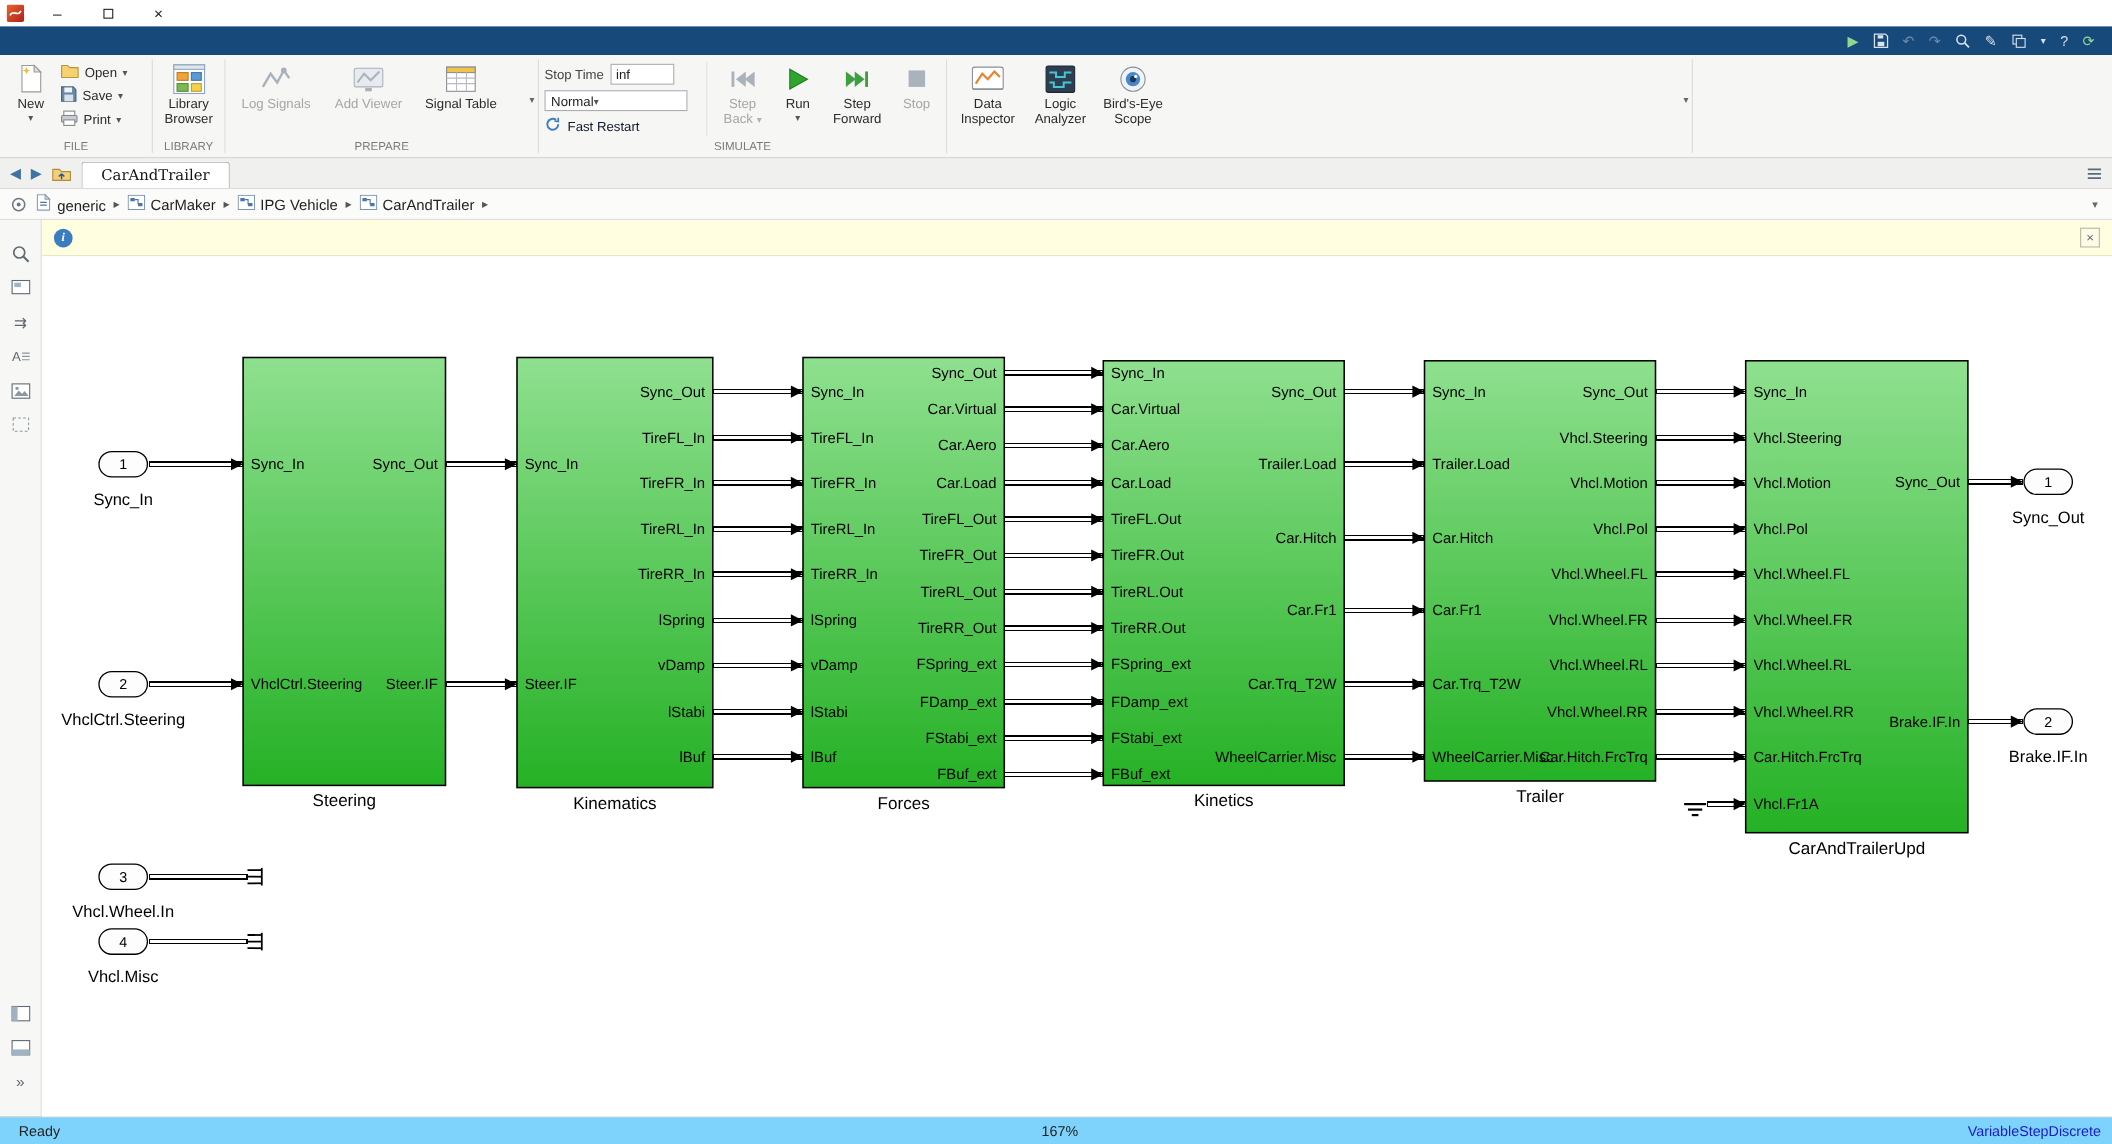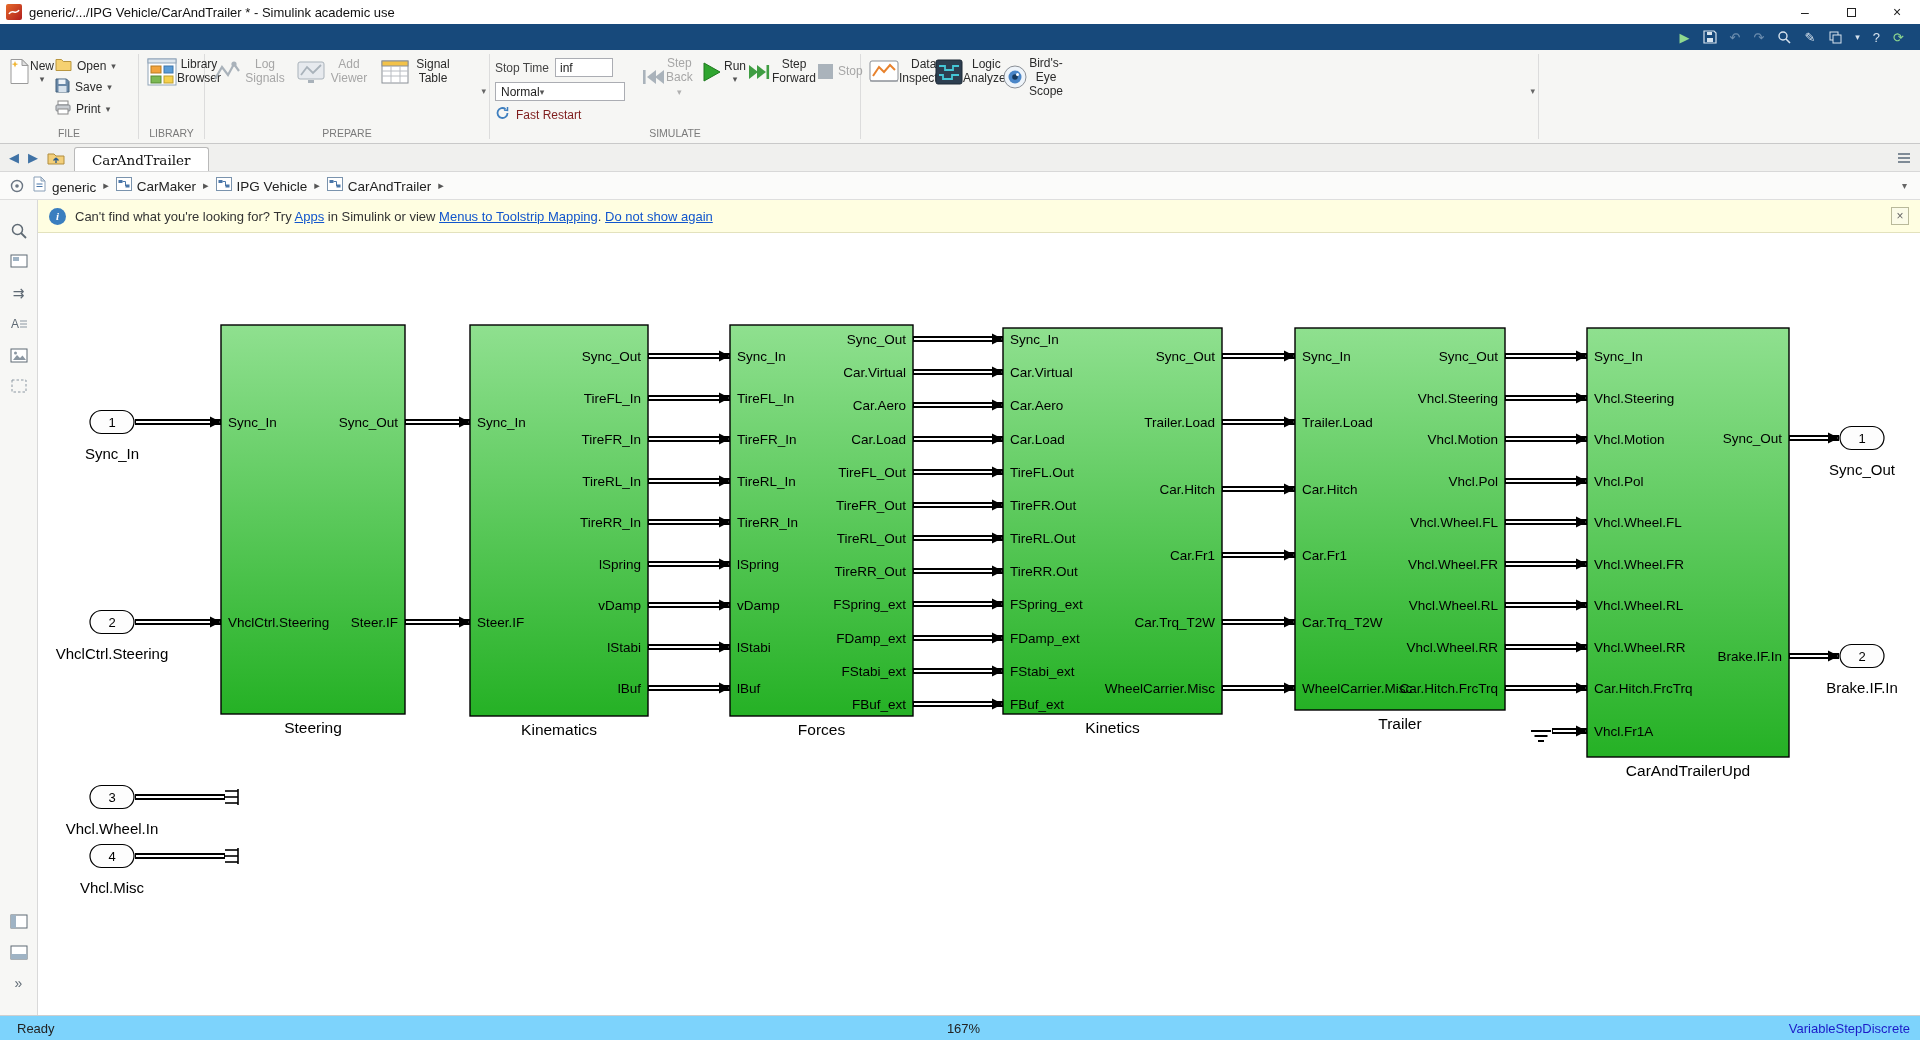--- a/index.html
+++ b/index.html
@@ -26,21 +26,21 @@
   .qicon.small{font-size:9px}
 
   
   #toolstrip{height:94px;background:#f6f6f4;border-bottom:1px solid #c9c9c9;display:flex;flex:0 0 auto}
   .ts-section{display:flex;flex-direction:column;position:relative;flex:0 0 auto}
   .ts-content{flex:1;display:flex;align-items:flex-start;padding:4px 5px 0 5px;gap:2px}
   .ts-label{height:17px;font-size:10.5px;color:#7a7a7a;text-align:center;line-height:14px}
   .ts-divider{width:1px;background:#dcdcdc;margin:4px 0;flex:0 0 auto}
   .inner-divider{width:1px;background:#e3e3e3;align-self:stretch;margin:2px 4px}
   .ts-fill{flex:1}
-  .big-btn{display:flex;flex-direction:row;align-items:center;padding:2px 3px;border-radius:3px}
+  .big-btn{display:flex;flex-direction:column;align-items:center;padding:2px 3px;border-radius:3px}
   .big-btn .bicon{height:31px;display:flex;align-items:center;justify-content:center}
   .big-btn .lbl{font-size:12px;color:#2b2b2b;text-align:center;line-height:1.15;margin-top:1px;white-space:normal}
   .big-btn.disabled .lbl{color:#a6a6a6}
   .w56{width:56px}.w62{width:64px}.w80{width:82px}.w46{width:46px}
   .chev{font-size:9px;color:#555}
   .big-btn.disabled .chev{color:#b0b0b0}
   .chev-block{display:block;line-height:1;margin-top:1px}
   .small-col{display:flex;flex-direction:column;gap:4px;padding-top:3px}
   .small-btn{display:flex;align-items:center;gap:5px;font-size:12px;color:#2b2b2b;padding:0 2px}
   .sim-col{display:flex;flex-direction:column;gap:5px;padding-top:4px;width:150px}
@@ -100,21 +100,20 @@
           <defs>
             <linearGradient id="slg" x1="0" y1="0" x2="1" y2="1">
               <stop offset="0" stop-color="#e66a2a"></stop>
               <stop offset="1" stop-color="#b01e1e"></stop>
             </linearGradient>
           </defs>
           <rect width="16" height="16" rx="2" fill="url(#slg)"></rect>
           <path d="M3 10c3-6 7 2 10-4" stroke="#fff" stroke-width="1.6" fill="none"></path>
         </svg>
     </span>
-    <span class="title-text">generic/.../IPG Vehicle/CarAndTrailer * - Simulink academic use</span>
     <div class="win-controls">
       <span class="win-btn">–</span>
       <span class="win-btn">
           <span class="restore-glyph"></span>
         </span>
       <span class="win-btn">×</span>
     </div>
   </div>
 
   <div id="ribbon-bar">
@@ -262,21 +261,21 @@
             <div class="combo">
               <span>Normal</span>
               <span class="chev">▾</span>
             </div>
           </div>
           <div class="sim-row">
             <span><svg width="15" height="14">
                   <path d="M12.5 7a5 5 0 1 1-2-4" fill="none" stroke="#3f7fbf" stroke-width="1.8"></path>
                   <path d="M12.5 1v3.5L9 4" fill="none" stroke="#3f7fbf" stroke-width="1.5"></path>
                 </svg></span>
-            <span style="color:#7f1d1d">Fast Restart</span>
+            <span style="color:#0f172a">Fast Restart</span>
           </div>
         </div>
         <div class="inner-divider"></div>
         <div class="big-btn w56 disabled">
           <span class="bicon">
               <svg width="26" height="24">
                 <rect x="3" y="5" width="2.6" height="14" fill="#aab3bb"></rect>
                 <path d="M16 5l-9 7 9 7z" fill="#aab3bb"></path>
                 <path d="M24 5l-9 7 9 7z" fill="#aab3bb"></path>
               </svg>
@@ -468,21 +467,20 @@
             <rect x="1" y="1" width="16" height="13" fill="#fff" stroke="#5f6a74"></rect>
             <rect x="1" y="9" width="16" height="5" fill="#9fb3c4"></rect>
           </svg>
         </span>
       <span class="side-icon">»</span>
     </div>
 
     <div id="content-col">
       <div id="notifbar">
         <span class="info-icon">i</span>
-        <span class="notif-text"><span>Can't find what you're looking for? Try </span><a>Apps</a><span> in Simulink or view </span><a>Menus to Toolstrip Mapping</a><span>. </span><a>Do not show again</a></span>
         <span class="notif-close">×</span>
       </div>
       <div id="canvas">
         <svg id="diagram-svg" viewBox="37 233 1882 782" preserveAspectRatio="none">
             <defs>
               <linearGradient id="blkg" x1="0" y1="0" x2="0" y2="1">
                 <stop offset="0%" stop-color="#8FE08F"></stop>
                 <stop offset="100%" stop-color="#25B125"></stop>
               </linearGradient>
             </defs>

